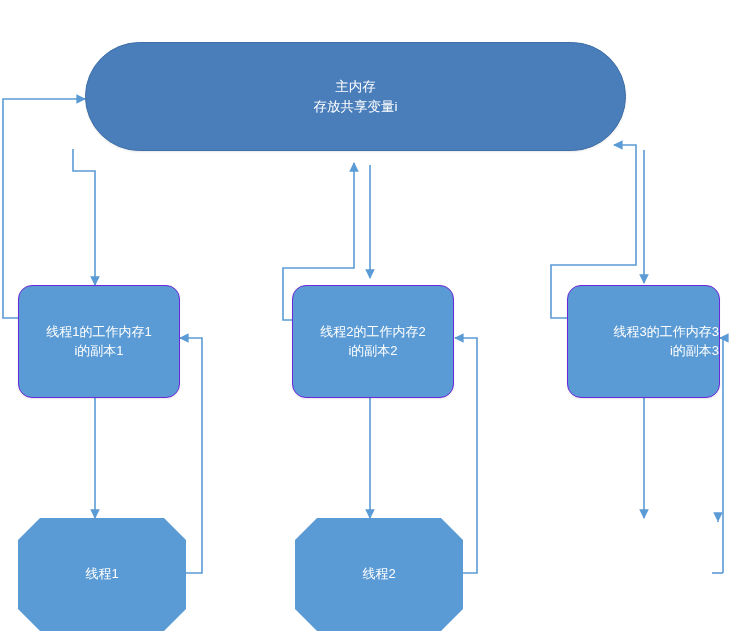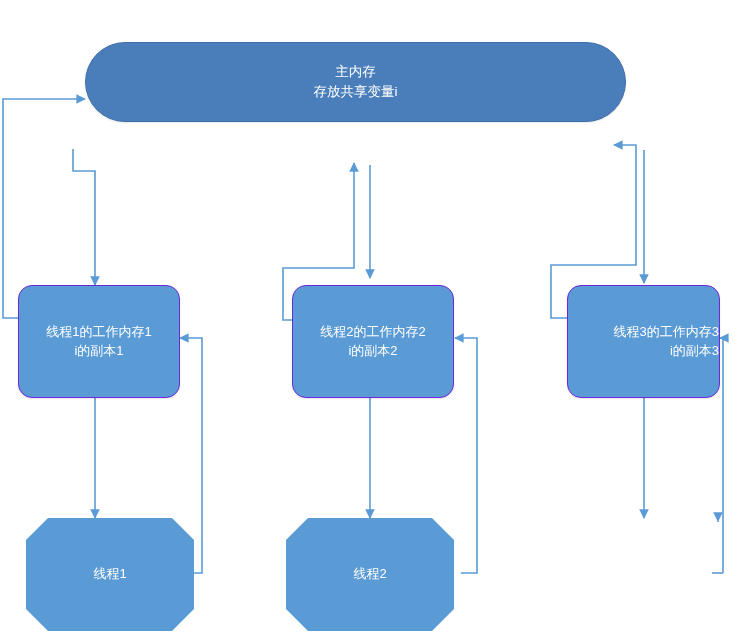--- a/index.html
+++ b/index.html
@@ -67,21 +67,20 @@
     box-shadow: 0 1px 2px rgba(0,0,0,0.10);
   }
 
   
   .thread-node {
     background: #5b9bd5;
     border: none;
     clip-path: polygon(22px 0, calc(100% - 22px) 0, 100% 22px, 100% calc(100% - 22px),
                        calc(100% - 22px) 100%, 22px 100%, 0 calc(100% - 22px), 0 22px);
     font-size: 13px;
-    margin-left: 8px;
   }
 </style>
 </head>
 <body>
 
 <div id="canvas">
 
 
   <svg id="edges" viewBox="0 0 739 641" width="739" height="641" xmlns="http://www.w3.org/2000/svg">
     <defs>
@@ -116,21 +115,21 @@
 
       <path d="M 718 521 L 718 522 L 718 521 L 718 521 Z"></path>
       <path d="M 723 573 L 723 338 L 722 338 L 720 338"></path>
     </g>
 
     <g fill="none" stroke="#5b9bd5" stroke-width="1.6">
       <path d="M 712 573 L 723 573"></path>
     </g>
   </svg>
 
-  <div class="node main-memory" style="left:85px; top:42px; width:541px; height:80px;text-align:center;">
+  <div class="node main-memory" style="left:85px; top:42px; width:541px; height:109px;text-align:center;">
     <span class="node-line">主内存</span>
     <span class="node-line">存放共享变量i</span>
   </div>
 
   <div class="node working-memory" style="left:18px; top:285px; width:162px; height:113px;">
     <span class="node-line">线程1的工作内存1</span>
     <span class="node-line">i的副本1</span>
   </div>
 
   <div class="node working-memory" style="left:292px; top:285px; width:162px; height:113px;text-align:center;">
@@ -140,18 +139,18 @@
 
   <div class="node working-memory" style="left:567px; top:285px; width:153px; height:113px;align-items:flex-end;">
     <span class="node-line">线程3的工作内存3</span>
     <span class="node-line">i的副本3</span>
   </div>
 
   <div class="node thread-node" style="left:18px; top:518px; width:168px; height:113px;">
     <span class="node-line">线程1</span>
   </div>
 
-  <div class="node thread-node" style="left:278px; top:518px; width:168px; height:113px;">
+  <div class="node thread-node" style="left:295px; top:518px; width:168px; height:113px;">
     <span class="node-line">线程2</span>
   </div>
 
 
 </div>
 
 </body></html>

